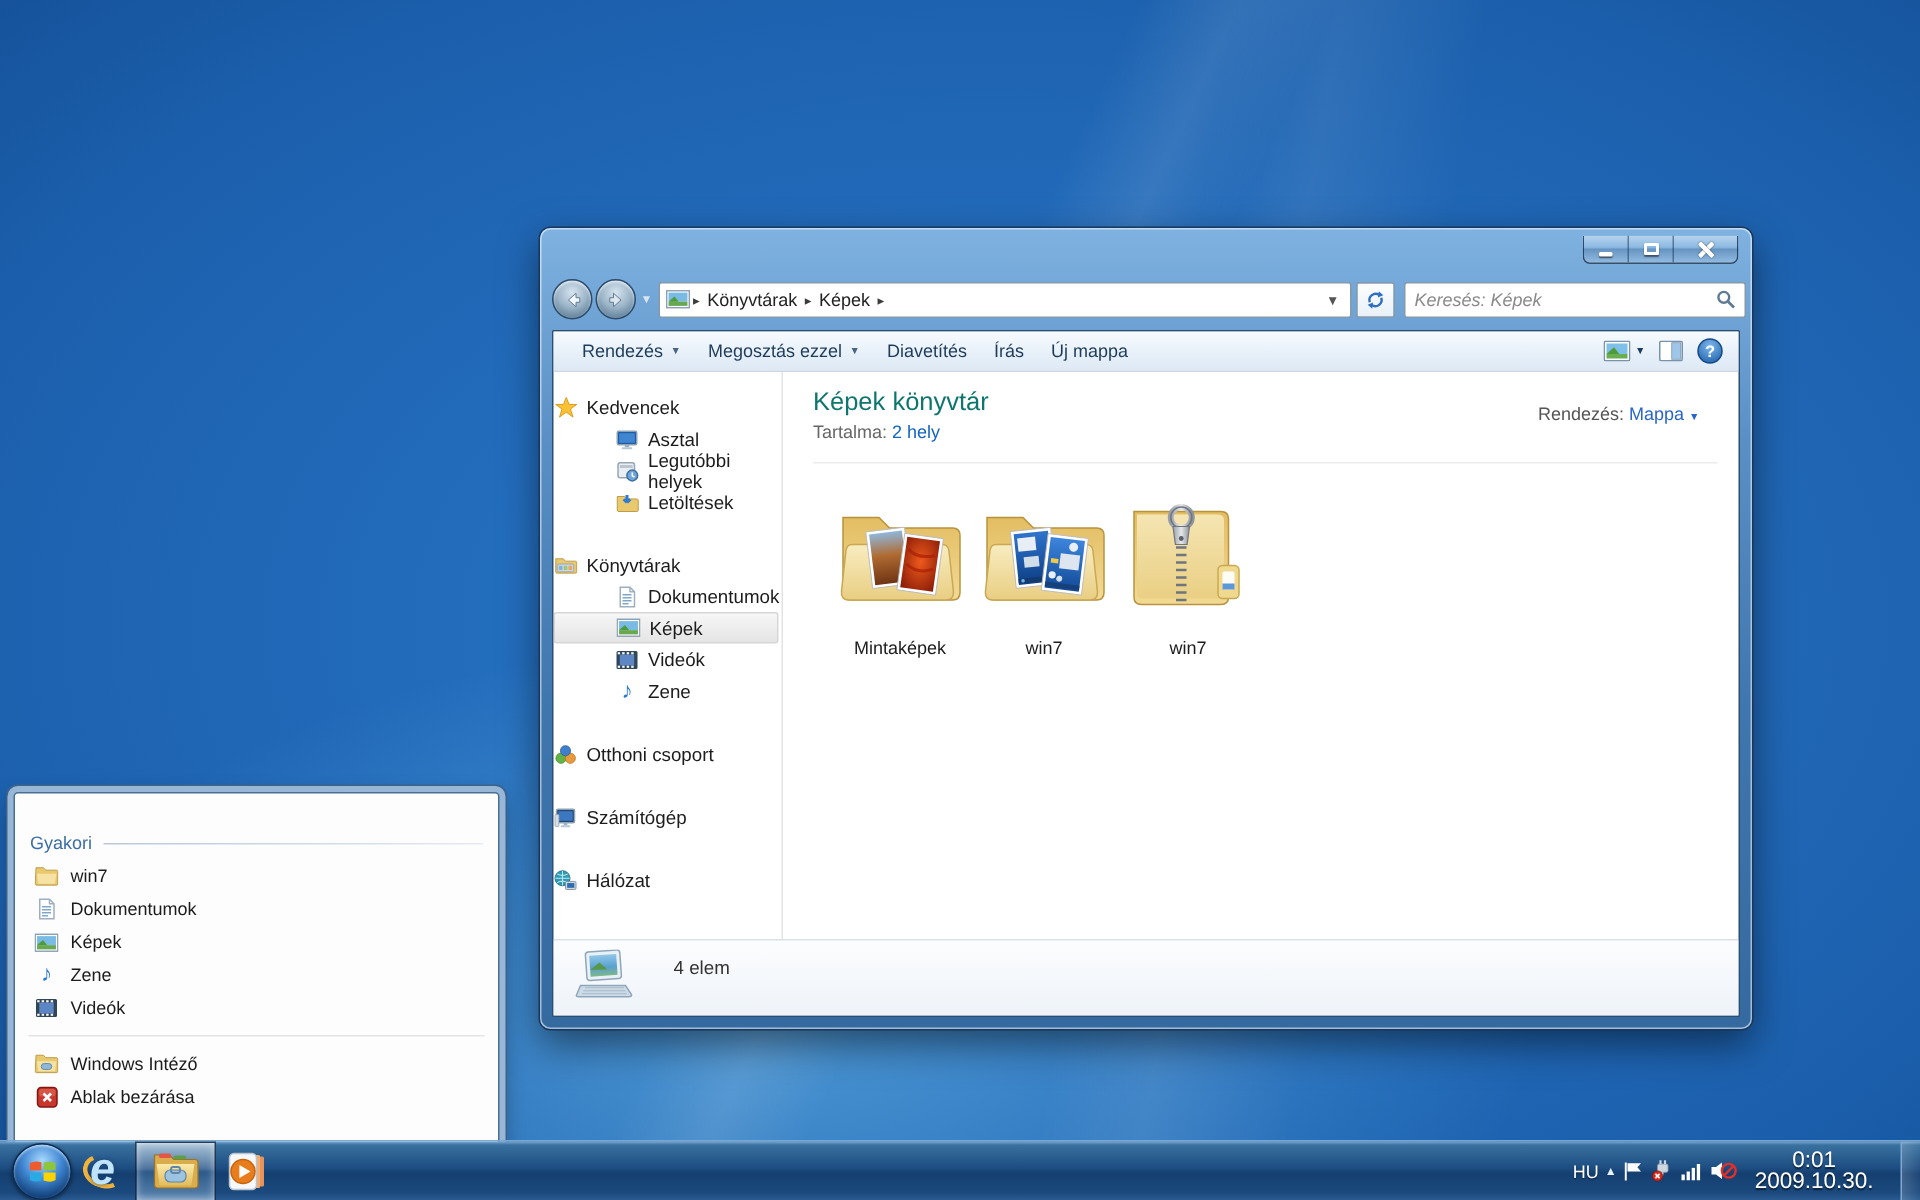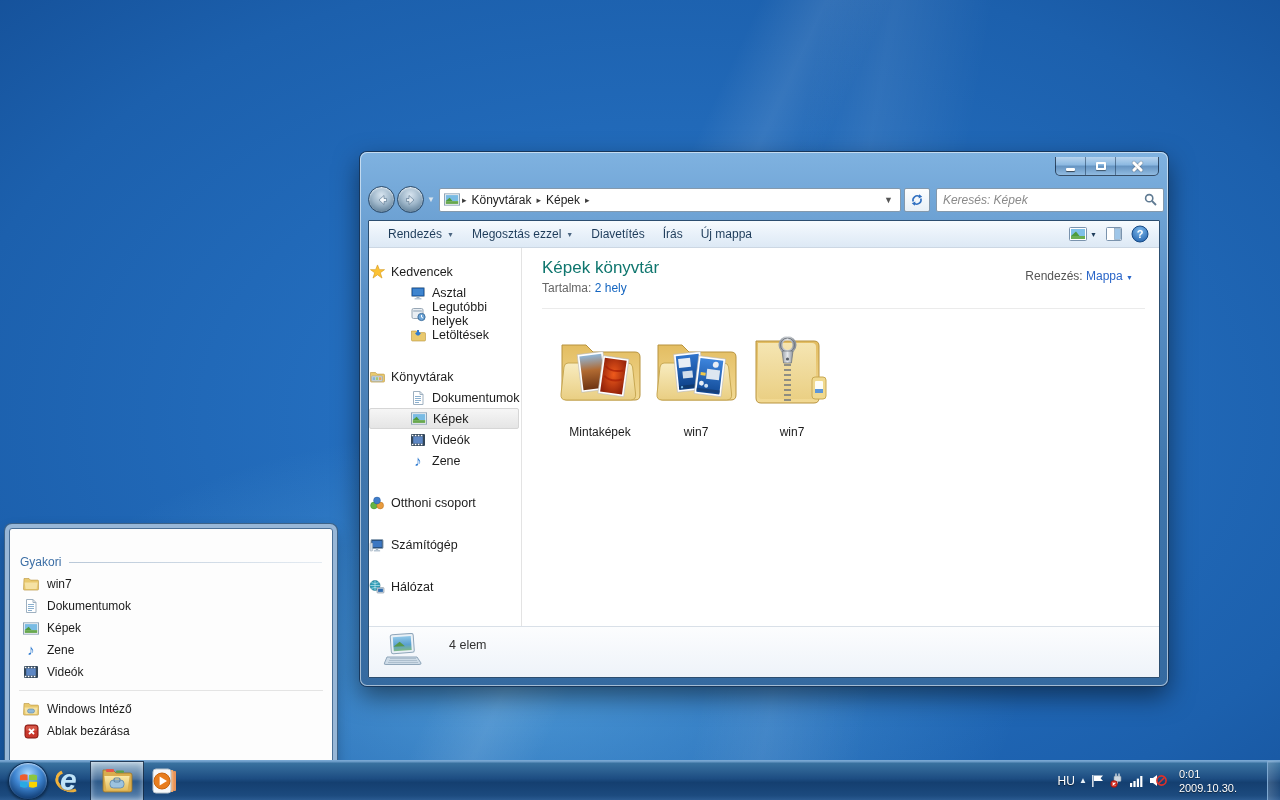--- a/index.html
+++ b/index.html
@@ -103,25 +103,25 @@
   .start-orb{width:40px;height:38px;margin-left:8px;border-radius:50%;flex:none;display:flex;align-items:center;justify-content:center;
     background:radial-gradient(circle at 50% 30%, #a9d9ff 0%, #3f86d2 42%, #123f77 78%, #0a2d58 100%);
     box-shadow:inset 0 1px 2px rgba(255,255,255,.7), 0 1px 3px rgba(0,0,0,.5);border:1px solid #0a2c52;cursor:pointer}
   .task-icon{width:42px;height:40px;display:flex;align-items:center;justify-content:center;flex:none;cursor:pointer}
   .task-btn{width:54px;height:40px;display:flex;align-items:center;justify-content:center;flex:none;cursor:pointer;
     background:linear-gradient(rgba(255,255,255,.55),rgba(255,255,255,.22) 45%,rgba(120,170,215,.25) 50%,rgba(200,230,255,.35));
     border:1px solid rgba(10,30,55,.8);box-shadow:inset 0 0 6px rgba(255,255,255,.55)}
   .ie-e{position:relative;width:30px;height:30px}
   .ie-e .e{position:absolute;left:6px;top:-3px;font-size:30px;font-weight:bold;font-style:italic;color:#bfe3f8;text-shadow:0 0 3px rgba(20,60,110,.8)}
   .ie-e .swoosh{position:absolute;left:1px;top:4px;width:28px;height:22px;border:3px solid transparent;border-bottom-color:#f2b33c;border-left-color:#f2b33c;border-radius:50%;transform:rotate(18deg)}
-  .tray{margin-left:auto;display:flex;align-items:center;gap:4px;color:#fff;padding-right:22px}
+  .tray{margin-left:auto;display:flex;align-items:center;gap:4px;color:#fff;padding-right:10px}
   .tray .lang{font-size:12px;cursor:pointer;text-shadow:0 1px 1px rgba(0,0,0,.6)}
   .tray .chevup{font-size:8px;color:#e8f1f8;cursor:pointer}
   .tray-icon{display:flex;align-items:center;justify-content:center;cursor:pointer}
-  .clock{font-size:11px;text-align:left;line-height:14px;padding:0 8px;cursor:default;text-shadow:0 1px 1px rgba(0,0,0,.6)}
+  .clock{font-size:15px;text-align:center;line-height:14px;padding:0 8px;cursor:default;text-shadow:0 1px 1px rgba(0,0,0,.6)}
   .show-desktop{width:13px;height:40px;border-left:1px solid #7fa9d2;background:linear-gradient(90deg,rgba(255,255,255,.18),rgba(255,255,255,.04));cursor:pointer;flex:none}
 </style>
 </head>
 <body>
 
 <div class="desktop">
 
 
   <div class="window">
 

